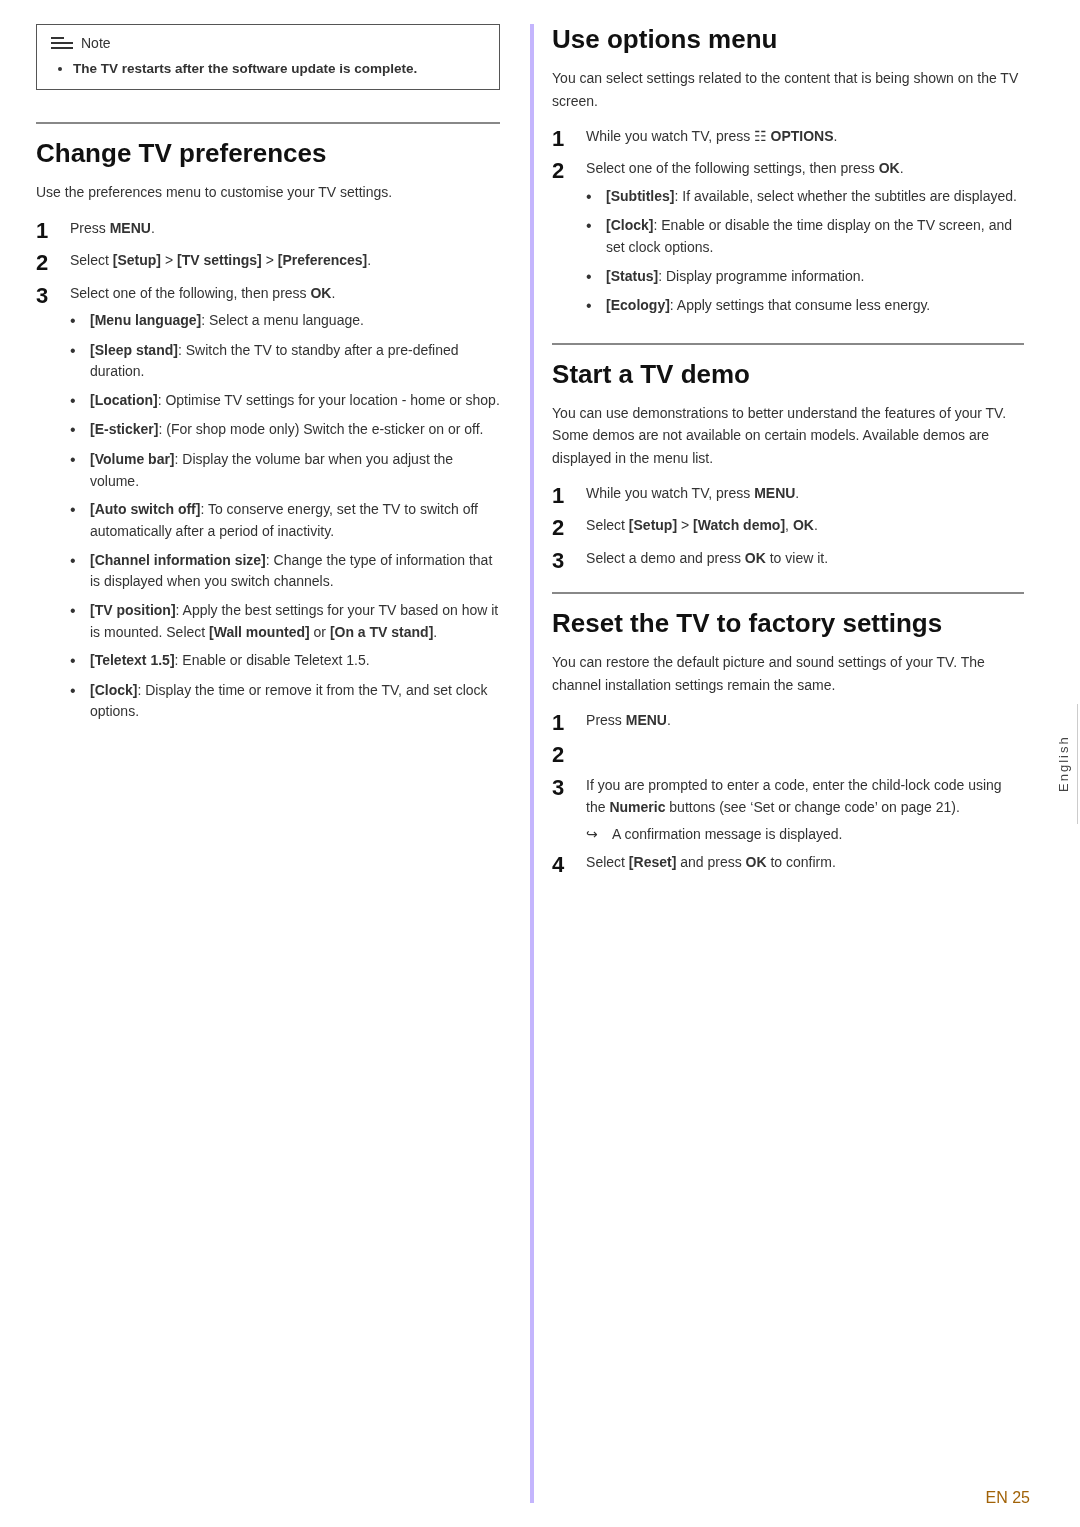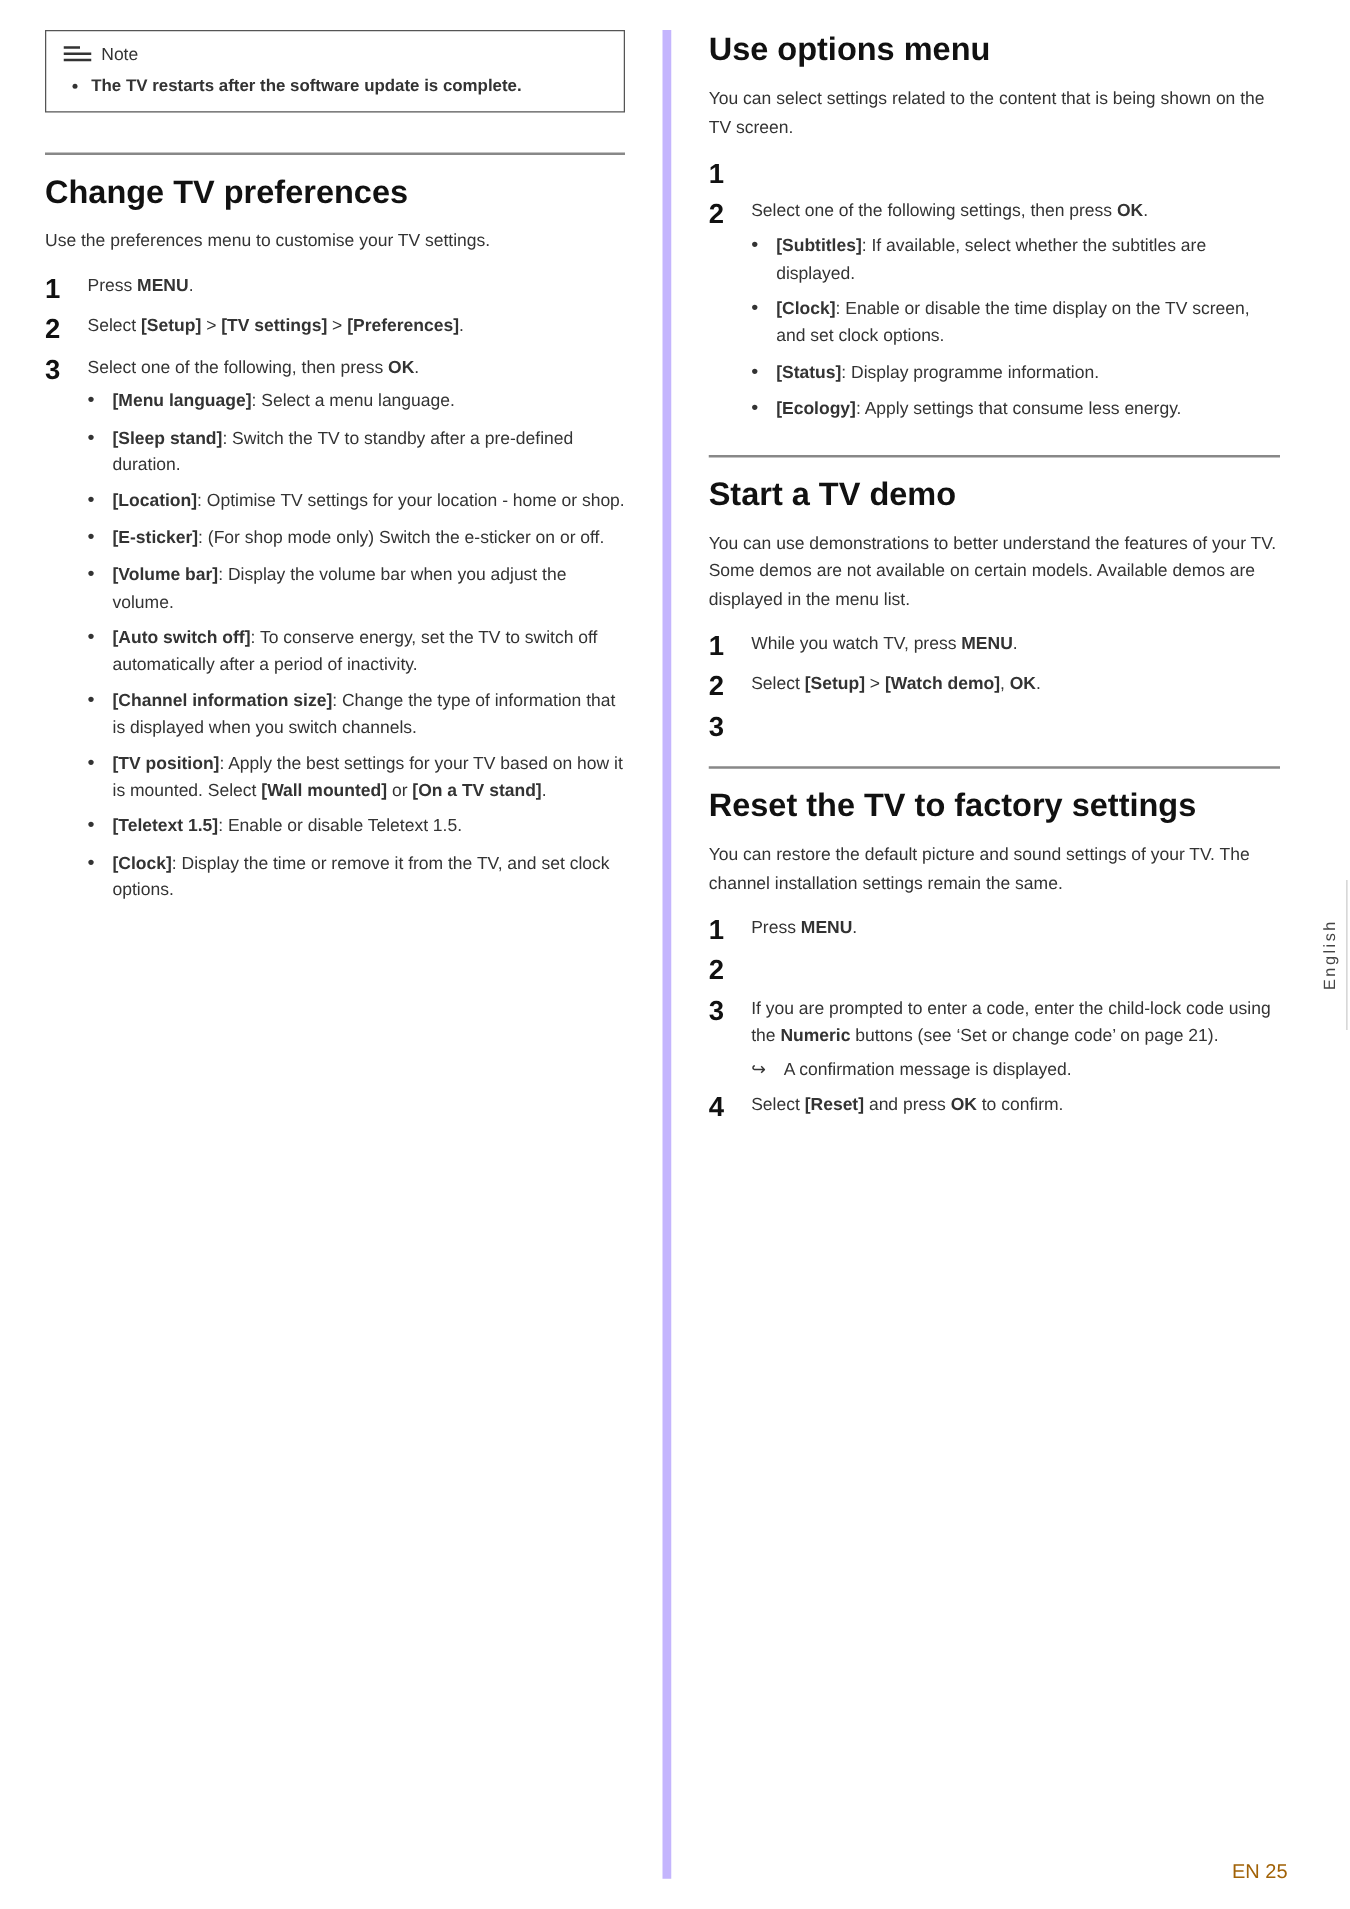--- a/index.html
+++ b/index.html
@@ -50,22 +50,22 @@
       padding: 24px 24px 24px 36px;
     }
     
     .left-col {
       width: 500px;
       padding-right: 30px;
     }
     
     .right-col {
       width: 500px;
-      border-left: 7px solid #c4b5fd;
-      padding-left: 30px;
+      border-left: 4px solid #c4b5fd;
+      padding-left: 18px;
     }
     
     .note-box {
       border: 1.5px solid #555;
       padding: 10px 14px;
       margin-bottom: 32px;
       background: #fff;
     }
     .note-header {
       display: flex;
@@ -290,20 +290,21 @@
     </div>
 
     <div class="right-col">
 
       <h2 class="section-title">Use options menu</h2>
       <p class="section-desc">You can select settings related to the content that is being shown on the TV screen.</p>
 
       <ol class="steps-list">
         <li>
           <span class="step-num">1</span>
+          <span class="step-content">While you watch TV, press ☷ <b>OPTIONS</b>.</span>
         </li>
         <li>
           <span class="step-num">2</span>
           <span class="step-content">
             Select one of the following settings, then press <b>OK</b>.
             <ul class="sub-bullets">
               <li>
                 <span class="bullet-dot">•</span>
                 <span class="bullet-text"><b>[Subtitles]</b>: If available, select whether the subtitles are displayed.</span>
               </li>
@@ -332,20 +333,21 @@
         <li>
           <span class="step-num">1</span>
           <span class="step-content">While you watch TV, press <b>MENU</b>.</span>
         </li>
         <li>
           <span class="step-num">2</span>
           <span class="step-content">Select <b>[Setup]</b> &gt; <b>[Watch demo]</b>, <b>OK</b>.</span>
         </li>
         <li>
           <span class="step-num">3</span>
+          <span class="step-content">Select a demo and press <b>OK</b> to view it.</span>
         </li>
       </ol>
 
       <hr class="section-rule">
       <h2 class="section-title">Reset the TV to factory settings</h2>
       <p class="section-desc">You can restore the default picture and sound settings of your TV. The channel installation settings remain the same.</p>
 
       <ol class="steps-list">
         <li>
           <span class="step-num">1</span>

